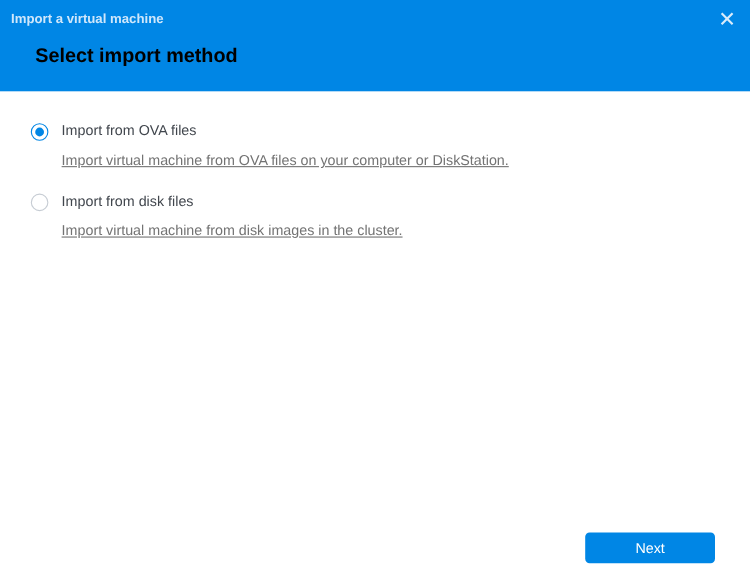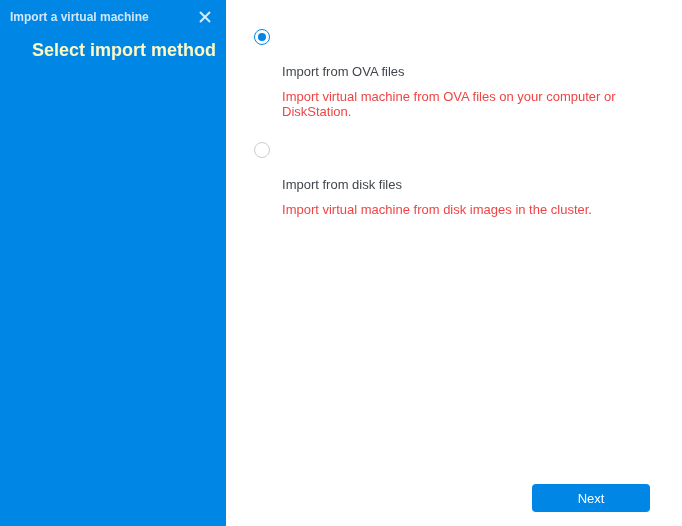--- a/index.html
+++ b/index.html
@@ -1,30 +1,30 @@
 <!DOCTYPE html>
 <html><head>
 <meta charset="utf-8">
 <style>
   * { box-sizing: border-box; margin: 0; padding: 0; }
   html, body { width: 682px; height: 526px; font-family: "Segoe UI", Arial, sans-serif; background: #fff; }
-  .dialog { width: 682px; height: 526px; display: flex; flex-direction: row; position: relative; }
+  .dialog { width: 682px; height: 526px; display: flex; flex-direction: column; position: relative; }
   .header { background: #0086E5; color: #fff; padding: 6px 10px 16px 10px; position: relative; }
   .titlebar { display: flex; align-items: center; justify-content: space-between; height: 22px; }
   .win-title { font-size: 12px; font-weight: 700; color: #cfe7fb; padding-left: 0; }
   .close { width: 22px; height: 22px; display: flex; align-items: center; justify-content: center; cursor: pointer; color: #d9ecfb; font-size: 14px; }
   .close svg { width: 12px; height: 12px; }
-  .heading { font-size: 18px; font-weight: 700; color: #fef9c3; padding: 12px 0 6px 22px; }
+  .heading { font-size: 18px; font-weight: 700; color: #000000; padding: 12px 0 6px 22px; }
   .body { flex: 1; background: #fff; padding: 28px 28px 0 28px; color: #3b3f45; }
   .option { display: flex; align-items: flex-start; margin-bottom: 4px; }
   .radio { width: 16px; height: 16px; border-radius: 50%; border: 1px solid #c7cdd4; margin-top: 1px; margin-right: 12px; position: relative; background: #fff; flex-shrink: 0; }
   .radio.selected { border-color: #0086E5; }
   .radio.selected::after { content: ""; position: absolute; top: 3px; left: 3px; width: 8px; height: 8px; border-radius: 50%; background: #0086E5; }
-  .opt-label { font-size: 13px; color: #41464d; margin-top: 36px; }
-  .opt-desc { font-size: 13px; color: #ef4444; margin: 10px 0 22px 28px; }
+  .opt-label { font-size: 13px; color: #41464d; }
+  .opt-desc { font-size: 13px; color: #737373; margin: 10px 0 22px 28px; text-decoration: underline; }
   .footer { position: absolute; bottom: 0; left: 11px; right: 0; height: 48px; display: flex; align-items: center; justify-content: flex-end; padding: 0 32px 8px 0; }
   .next-btn { background: #0086E5; color: #fff; border: none; border-radius: 4px; min-width: 118px; height: 28px; font-size: 13px; cursor: pointer; }
 </style>
 </head>
 <body>
 
 <div class="dialog">
   <div class="header">
     <div class="titlebar">
       <div class="win-title">Import a virtual machine</div>

